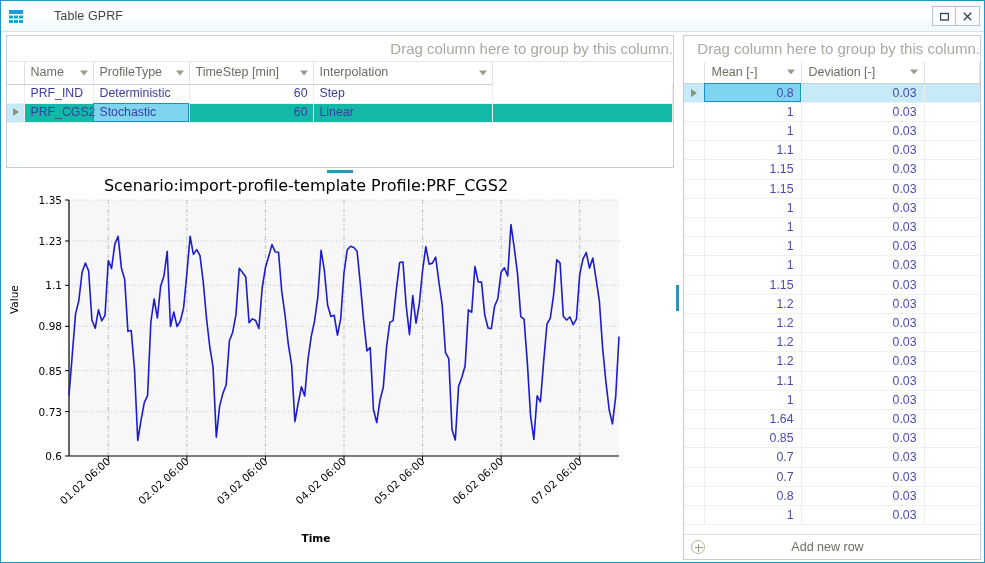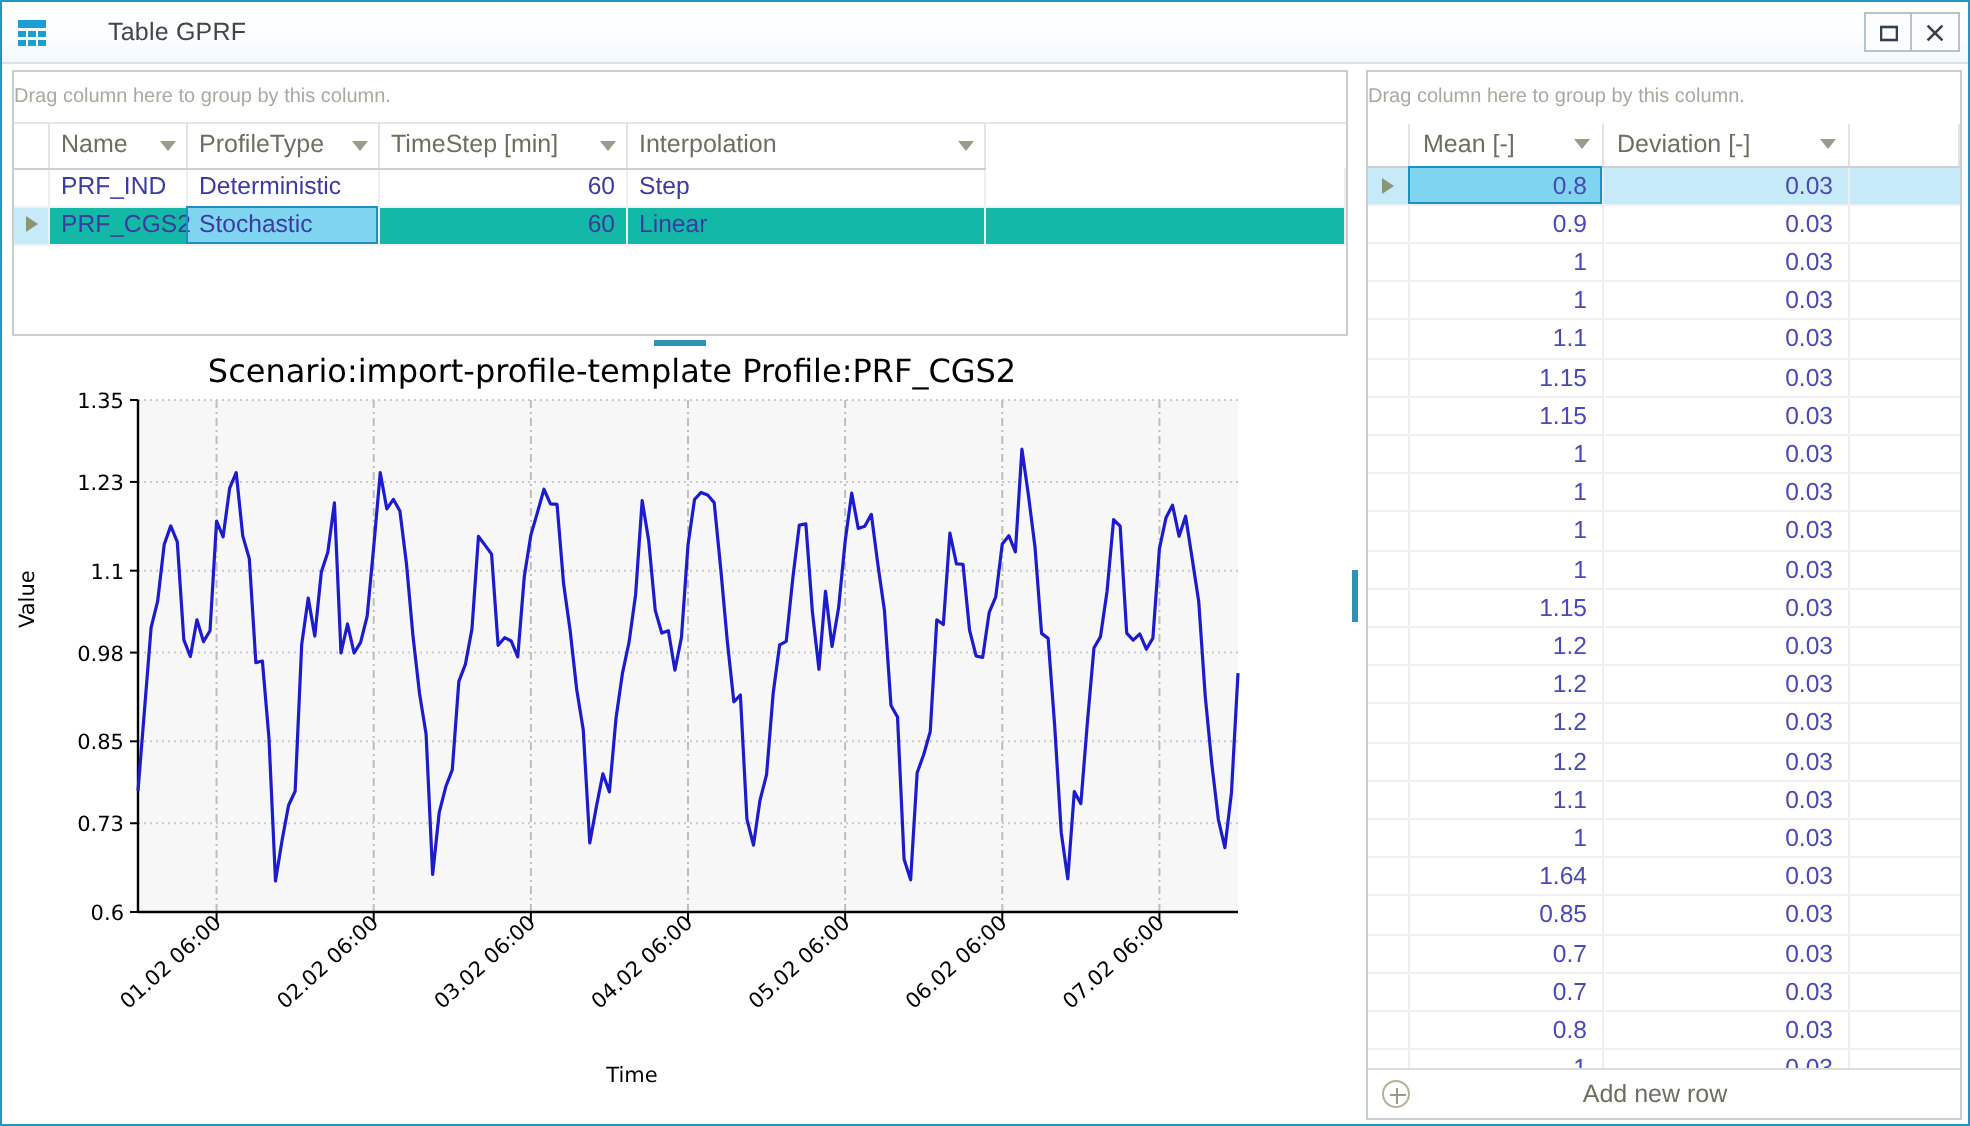--- a/index.html
+++ b/index.html
@@ -33,22 +33,22 @@
     display:flex; align-items:center; justify-content:center;
     color:#33424e; font-size: 11px; line-height: 1;
   }
   .win-btn + .win-btn { border-left: none; }
   
   .left-panel {
     position:absolute; left:5px; top:34px; width:668px; height:133px;
     border:1px solid #c6cdd3; background:#ffffff;
   }
   .group-bar {
-    height: 26px; line-height: 26px; text-align:left;
-    color:#a8a99f; font-size: 10px; background:#ffffff;
+    height: 26px; line-height: 26px; text-align:right;
+    color:#a8a99f; font-size: 15px; background:#ffffff;
     border-bottom: 1px solid #e6e6e6;
   }
   .grid { width:100%; border-collapse: collapse; table-layout: fixed; }
   .grid th {
     font-weight: normal; color:#6c6e60; font-size: 12.5px;
     text-align:left; padding: 3px 5px 4px 6px;
     border-right: 1px solid #e2e2e2; border-bottom: 1px solid #cfcfcf;
     background: #ffffff; height: 22px; white-space: nowrap;
     position: relative;
   }
@@ -128,21 +128,21 @@
   .chart-title{
     position:absolute; left:0; top:2px; width:600px; text-align:center;
     font-family:"DejaVu Sans", sans-serif; font-size:16px; color:#000;
   }
   .ylabel{
     position:absolute; left:2px; top:140px; font-family:"DejaVu Sans",sans-serif;
     font-size:10.5px; color:#000; transform:rotate(-90deg); transform-origin:left top;
   }
   .xlabel{
     position:absolute; left:0; top:358px; width:620px; text-align:center;
-    font-family:"DejaVu Sans",sans-serif; font-size:10.5px; color:#000;
+    font-family:"DejaVu Sans",sans-serif; font-size:10.5px; color:#000;font-weight:bold;
   }
   svg.plot { position:absolute; left:0; top:0; }
   .ytick{ font-family:"DejaVu Sans",sans-serif; font-size:10.5px; fill:#000; text-anchor:end; }
   .xtick{ font-family:"DejaVu Sans",sans-serif; font-size:10.5px; fill:#000; text-anchor:end; }
 </style>
 </head>
 <body>
 
 <div class="window">
 
@@ -299,26 +299,20 @@
           <tr class="selected">
             <td class="rowind">
               <div class="arrow"></div>
             </td>
             <td class="focused">0.8</td>
             <td>0.03</td>
             <td style="border-right: none;"></td>
           </tr>
           <tr>
             <td class="rowind"></td>
-            <td>0.9</td>
-            <td>0.03</td>
-            <td style="border-right: none;"></td>
-          </tr>
-          <tr>
-            <td class="rowind"></td>
             <td>1</td>
             <td>0.03</td>
             <td style="border-right: none;"></td>
           </tr>
           <tr>
             <td class="rowind"></td>
             <td>1</td>
             <td>0.03</td>
             <td style="border-right: none;"></td>
           </tr>

